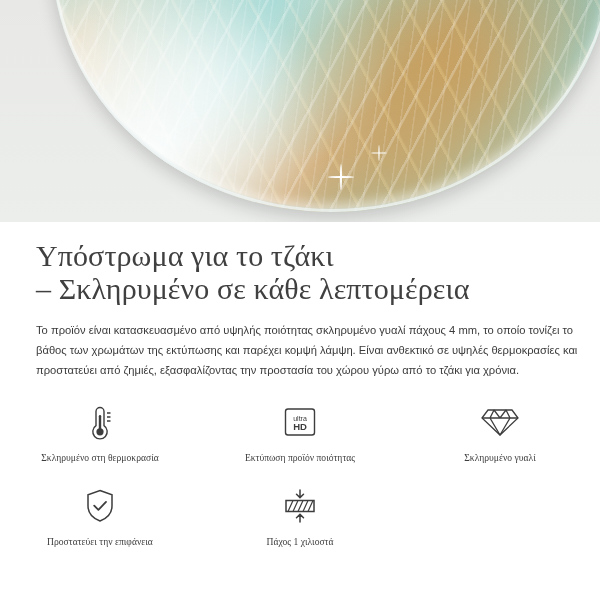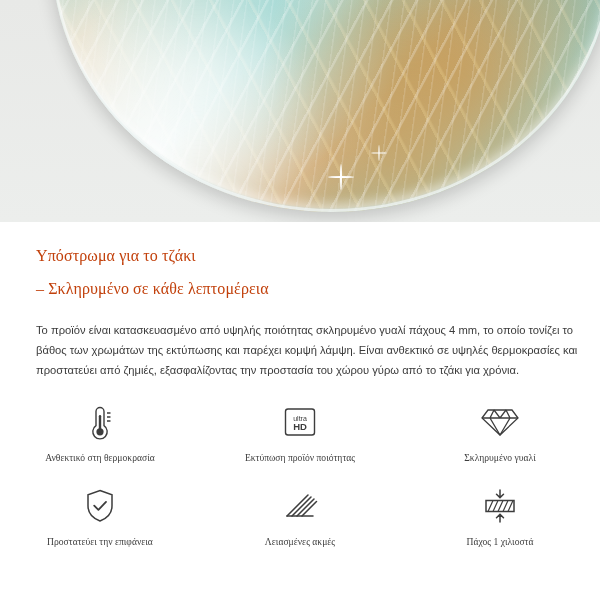--- a/index.html
+++ b/index.html
@@ -121,24 +121,24 @@
   .content {
     position: absolute;
     left: 0;
     top: 222px;
     width: 600px;
   }
   .headline {
     margin: 0;
     padding: 17px 36px 0 36px;
     font-family: "Liberation Serif", serif;
-    font-size: 16px;
+    font-size: 30px;
     line-height: 33px;
     font-weight: 400;
-    color: #c2410c;
+    color: #404040;
     letter-spacing: 0.1px;
   }
   .headline .line2 { display: block; }
 
   .body-copy {
     margin: 0;
     padding: 15px 21px 0 36px;
     font-family: "Liberation Sans", sans-serif;
     font-size: 11.2px;
     line-height: 20px;
@@ -208,21 +208,21 @@
 
     <div class="feature">
       <div class="feature-icon">
         <svg width="34" height="40" viewBox="0 0 34 40" fill="none" stroke="#3d3d3d" stroke-width="1.4">
           <path d="M17 5.5a4 4 0 0 1 4 4v14.2a7.2 7.2 0 1 1-8 0V9.5a4 4 0 0 1 4-4z"></path>
           <circle cx="17" cy="29.8" r="3.6" fill="#3d3d3d" stroke="none"></circle>
           <rect x="15.8" y="13" width="2.4" height="15" rx="1.2" fill="#3d3d3d" stroke="none"></rect>
           <path d="M24 11h3.5M24 15h3.5M24 19h3.5"></path>
         </svg>
       </div>
-      <div class="feature-label">Ανθεκτικό στη θερμοκρασία</div>
+      <div class="feature-label">Σκληρυμένο στη θερμοκρασία</div>
     </div>
 
     <div class="feature">
       <div class="feature-icon">
         <svg width="38" height="36" viewBox="0 0 38 36" fill="none" stroke="#3d3d3d" stroke-width="1.4">
           <rect x="4.5" y="5" width="29" height="26" rx="2.5"></rect>
           <text x="19" y="16.5" font-family="Liberation Sans, sans-serif" font-size="7" fill="#3d3d3d" stroke="none" text-anchor="middle">ultra</text>
           <text x="19" y="26" font-family="Liberation Sans, sans-serif" font-size="9.5" font-weight="bold" fill="#3d3d3d" stroke="none" text-anchor="middle">HD</text>
         </svg>
       </div>
@@ -242,32 +242,20 @@
     <div class="feature">
       <div class="feature-icon">
         <svg width="38" height="40" viewBox="0 0 38 40" fill="none" stroke="#3d3d3d" stroke-width="1.5">
           <path d="M19 4.5l12 4.2v11.1c0 7.3-5 12.6-12 15.2-7-2.6-12-7.9-12-15.2V8.7L19 4.5z"></path>
           <path d="M13.2 19.6l4.2 4.3 7.6-8" stroke-width="1.8" stroke-linecap="round" stroke-linejoin="round"></path>
         </svg>
       </div>
       <div class="feature-label">Προστατεύει την επιφάνεια</div>
     </div>
 
-    <div class="feature">
-      <div class="feature-icon">
-        <svg width="38" height="34" viewBox="0 0 38 34" fill="none" stroke="#3d3d3d" stroke-width="1.5" stroke-linecap="round">
-          <path d="M6 27L27 6"></path>
-          <path d="M11 27L30 8"></path>
-          <path d="M16 27L33 10"></path>
-          <path d="M21 27L35.5 12.5"></path>
-          <path d="M6 27h26"></path>
-        </svg>
-      </div>
-      <div class="feature-label">Λειασμένες ακμές</div>
-    </div>
 
     <div class="feature">
       <div class="feature-icon">
         <svg width="40" height="38" viewBox="0 0 40 38" fill="none" stroke="#3d3d3d" stroke-width="1.5" stroke-linecap="round">
           <path d="M20 3v7M16.5 7.2L20 10.6 23.5 7.2"></path>
           <path d="M20 35v-7M16.5 30.8L20 27.4l3.5 3.4"></path>
           <rect x="6" y="13.5" width="28" height="11" fill="none"></rect>
           <path d="M8 24.5l5-11M13 24.5l5-11M18 24.5l5-11M23 24.5l5-11M28 24.5l5-11" stroke-width="1.2"></path>
         </svg>
       </div>

